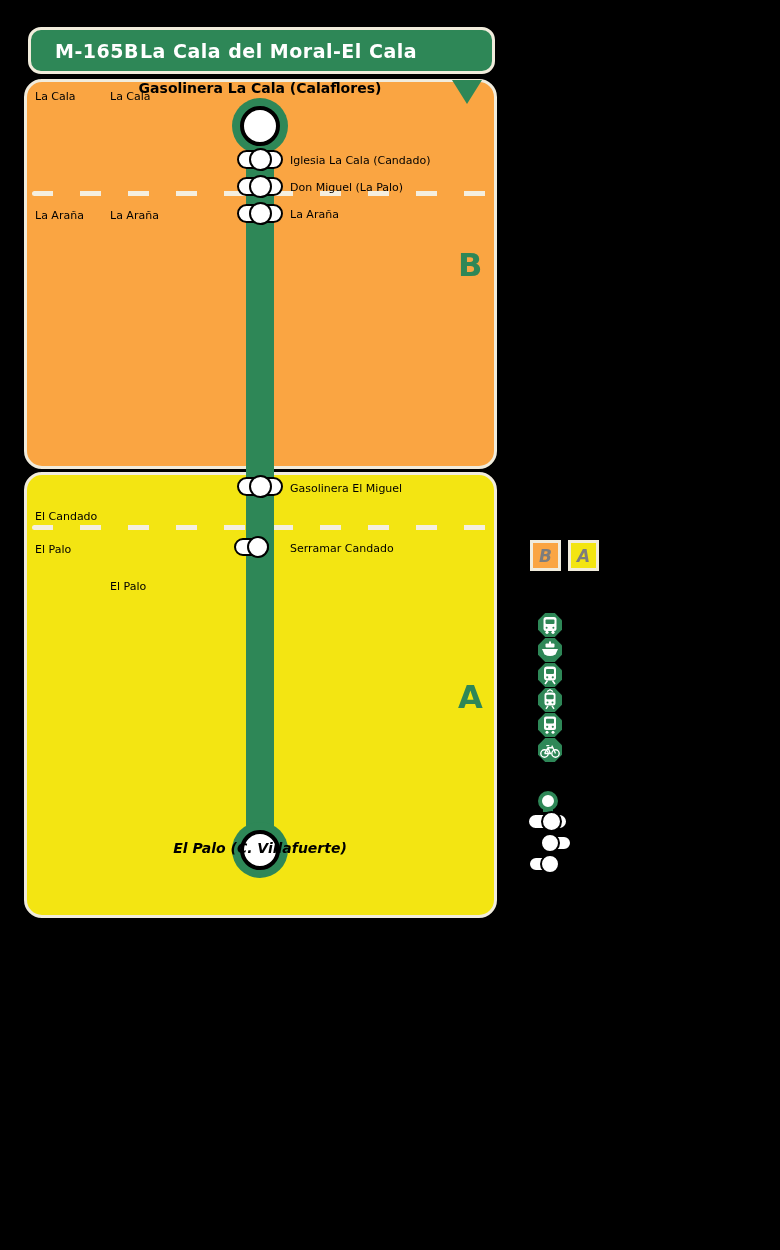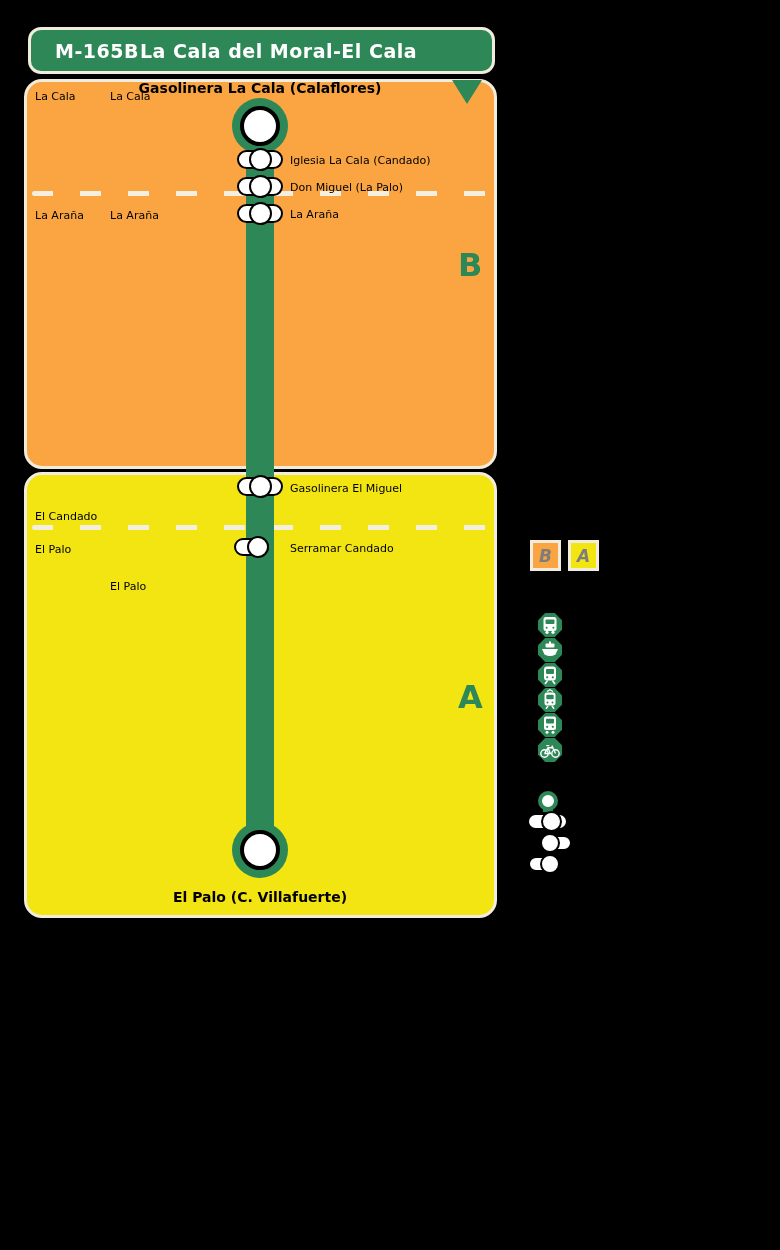--- a/index.html
+++ b/index.html
@@ -88,21 +88,21 @@
   <div class="vlabel" style="left:290px;top:488px;">Gasolinera El Miguel</div>
 
   <div class="pill" style="left:234px;top:538px;width:35px;height:18px;"></div>
   <div class="pcirc" style="left:247px;top:536px;width:22px;height:22px;"></div>
   <div class="vlabel" style="left:290px;top:548px;">Serramar Candado</div>
 
   <div class="zletter" style="left:458px;top:678px;">A</div>
 
   <div class="termRing" style="left:232px;top:822px;"></div>
   <div class="termDot" style="left:240px;top:830px;"></div>
-  <div class="blabel" style="left:90px;top:889px;width:340px;">El Palo (C. Villafuerte)</div>
+  <div class="blabel" style="left:90px;top:840px;width:340px;font-style:italic;">El Palo (C. Villafuerte)</div>
 
   <div class="badge" style="left:530px;top:540px;background:#faa542;">
     <span>B</span>
   </div>
   <div class="badge" style="left:568px;top:540px;background:#f3e512;">
     <span>A</span>
   </div>
 
   <div class="ticon" style="top:613px;">
     <svg width="24" height="24" viewBox="0 0 24 24">

